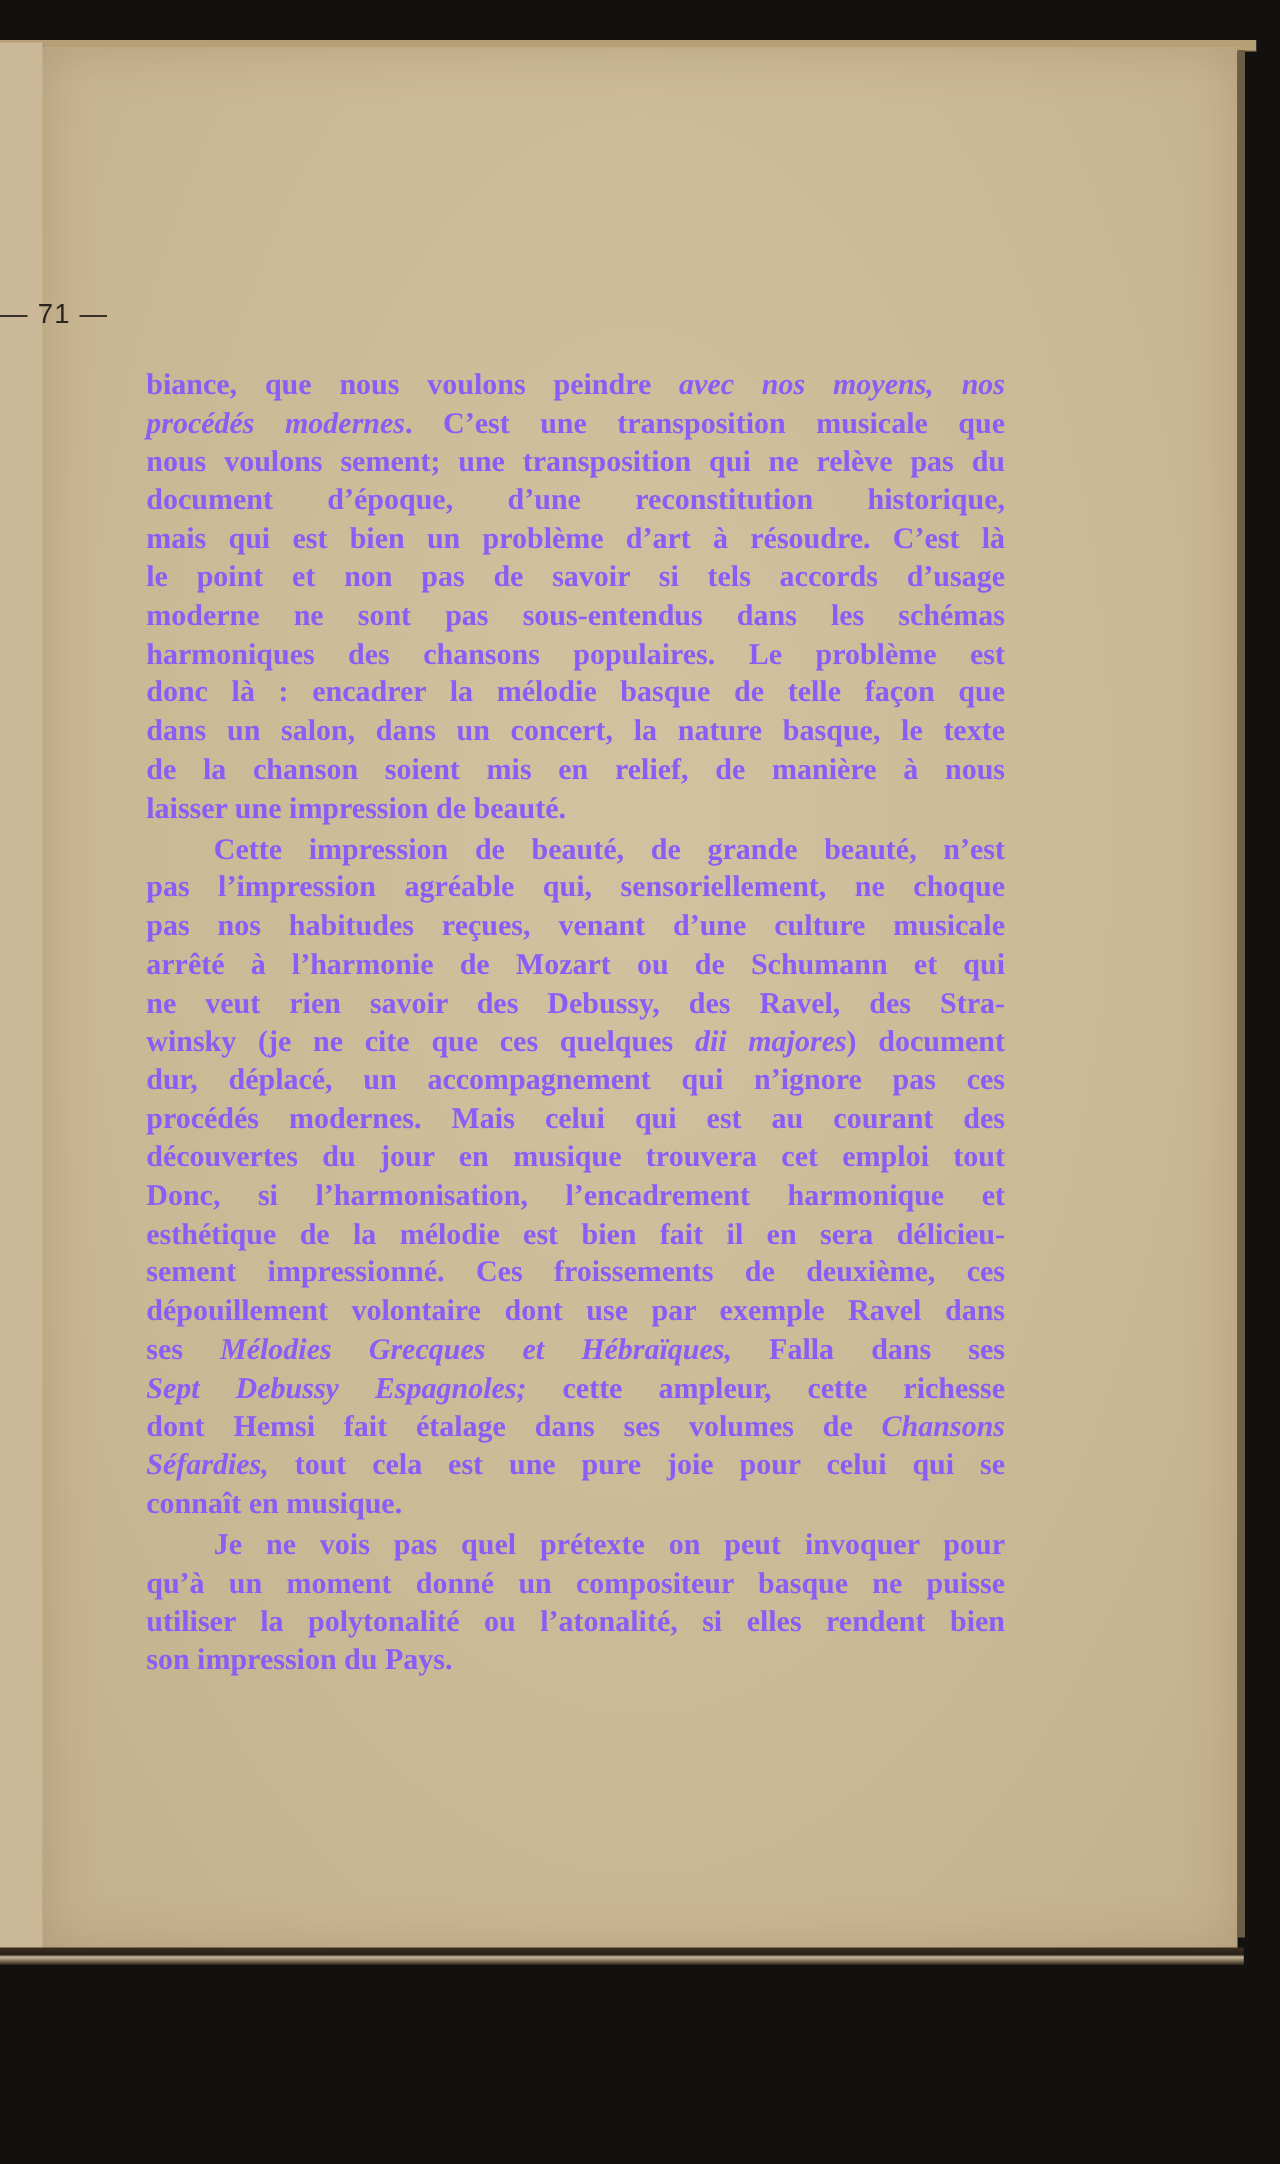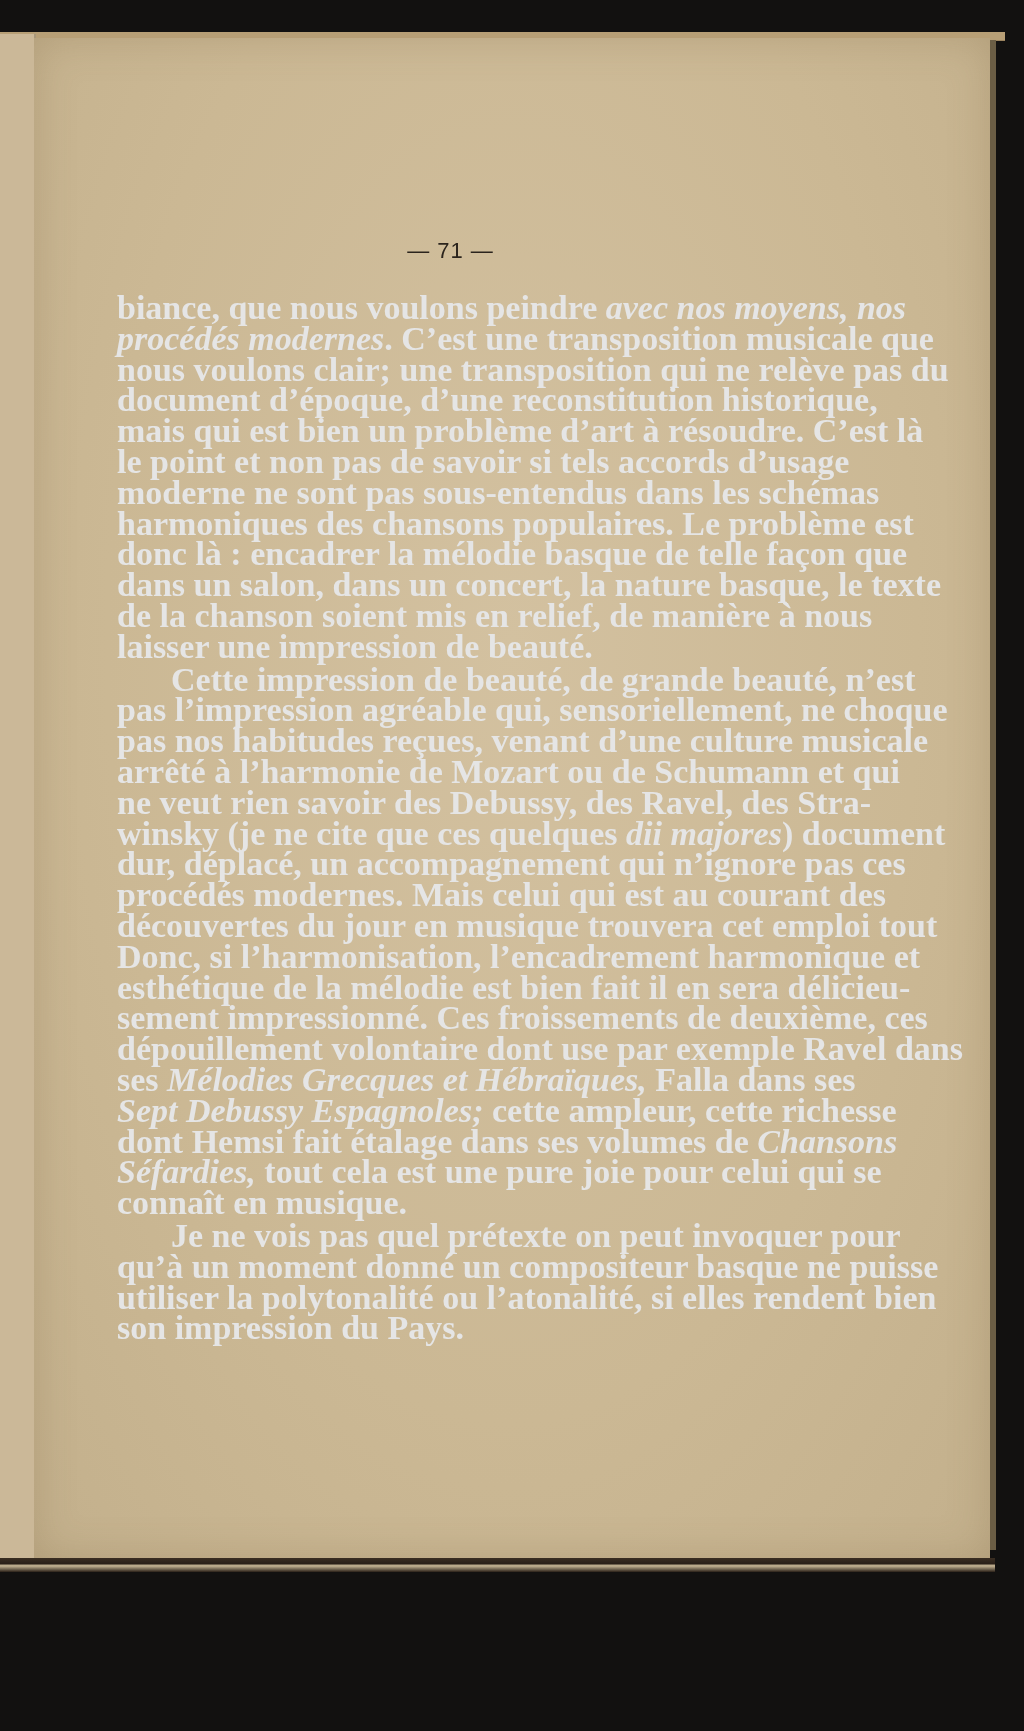--- a/index.html
+++ b/index.html
@@ -4,24 +4,24 @@
 <style>
   html,body{margin:0;padding:0;}
   body{width:1024px;height:1731px;background:#121110;position:relative;overflow:hidden;}
   .page-stack-left{position:absolute;left:0;top:34px;width:34px;height:1525px;background:#cbb898;border-right:2px solid #a8977a;}
   .page{position:absolute;left:34px;top:38px;width:956px;height:1522px;
     background:radial-gradient(ellipse at 50% 40%,#d3c1a0 0%,#cbb894 60%,#c3b08c 100%);
     box-shadow:inset 0 0 40px rgba(120,95,60,.25);}
   .top-edge{position:absolute;left:0;top:32px;width:1005px;height:8px;background:#b79f76;border-bottom:1px solid #9c8560;}
   .bottom-edge{position:absolute;left:0;top:1558px;width:995px;height:14px;background:linear-gradient(#3a2e22,#2a2018 40%,#c9b897 55%,#2b2118);}
   .right-strip{position:absolute;left:990px;top:40px;width:6px;height:1510px;background:#6b5e45;}
-  .page-number{position:absolute;left:0;width:901px;top:238px;text-align:center;
+  .page-number{position:absolute;left:0;width:901px;top:238px;text-align:left;
     font-family:"Liberation Sans",sans-serif;font-size:22px;color:#2b241d;letter-spacing:1px;}
   .text-block{position:absolute;left:117px;top:293px;width:687px;
-    font-family:"Liberation Serif",serif;font-size:34px;line-height:30.8px;color:#e5e5e5;
+    font-family:"Liberation Serif",serif;font-size:24px;line-height:30.8px;color:#8b5cf6;
     text-align:justify;font-weight:bold;}
   .text-block p{margin:0;}
   .text-block p.indent{text-indent:54px;}
   .text-block p + p{margin-top:2px;}
   .line{display:block;text-align:justify;text-align-last:justify;white-space:nowrap;}
   .line.last{text-align-last:left;}
   .it{font-style:italic;}
 </style>
 </head>
 <body>
@@ -31,21 +31,21 @@
 <div class="page"></div>
 <div class="right-strip"></div>
 <div class="bottom-edge"></div>
 
 <div class="page-number">— 71 —</div>
 
 <div class="text-block" id="text-block">
     <p>
       <span class="line"><span>biance, que nous voulons peindre </span><span class="it">avec nos moyens, nos</span></span>
       <span class="line"><span class="it">procédés modernes</span><span>. C’est une transposition musicale que</span></span>
-      <span class="line"><span>nous voulons clair; une transposition qui ne relève pas du</span></span>
+      <span class="line"><span>nous voulons sement; une transposition qui ne relève pas du</span></span>
       <span class="line"><span>document d’époque, d’une reconstitution historique,</span></span>
       <span class="line"><span>mais qui est bien un problème d’art à résoudre. C’est là</span></span>
       <span class="line"><span>le point et non pas de savoir si tels accords d’usage</span></span>
       <span class="line"><span>moderne ne sont pas sous-entendus dans les schémas</span></span>
       <span class="line"><span>harmoniques des chansons populaires. Le problème est</span></span>
       <span class="line"><span>donc là : encadrer la mélodie basque de telle façon que</span></span>
       <span class="line"><span>dans un salon, dans un concert, la nature basque, le texte</span></span>
       <span class="line"><span>de la chanson soient mis en relief, de manière à nous</span></span>
       <span class="line last"><span>laisser une impression de beauté.</span></span>
     </p>

